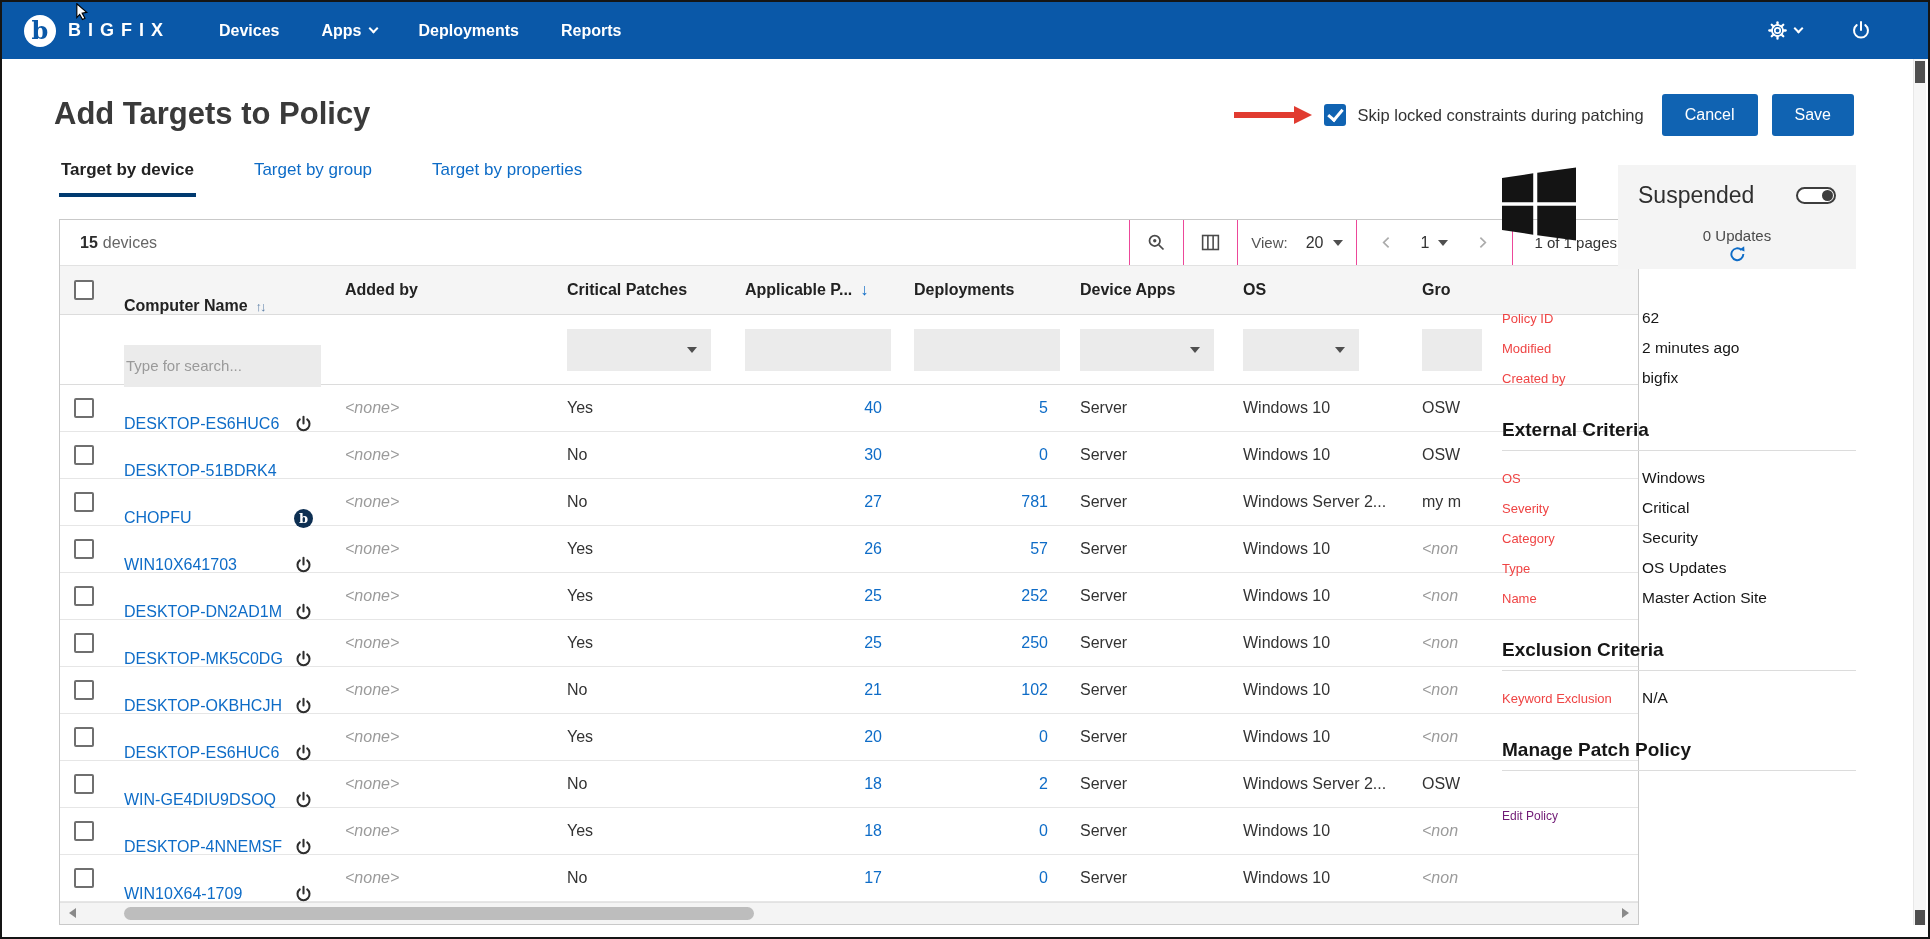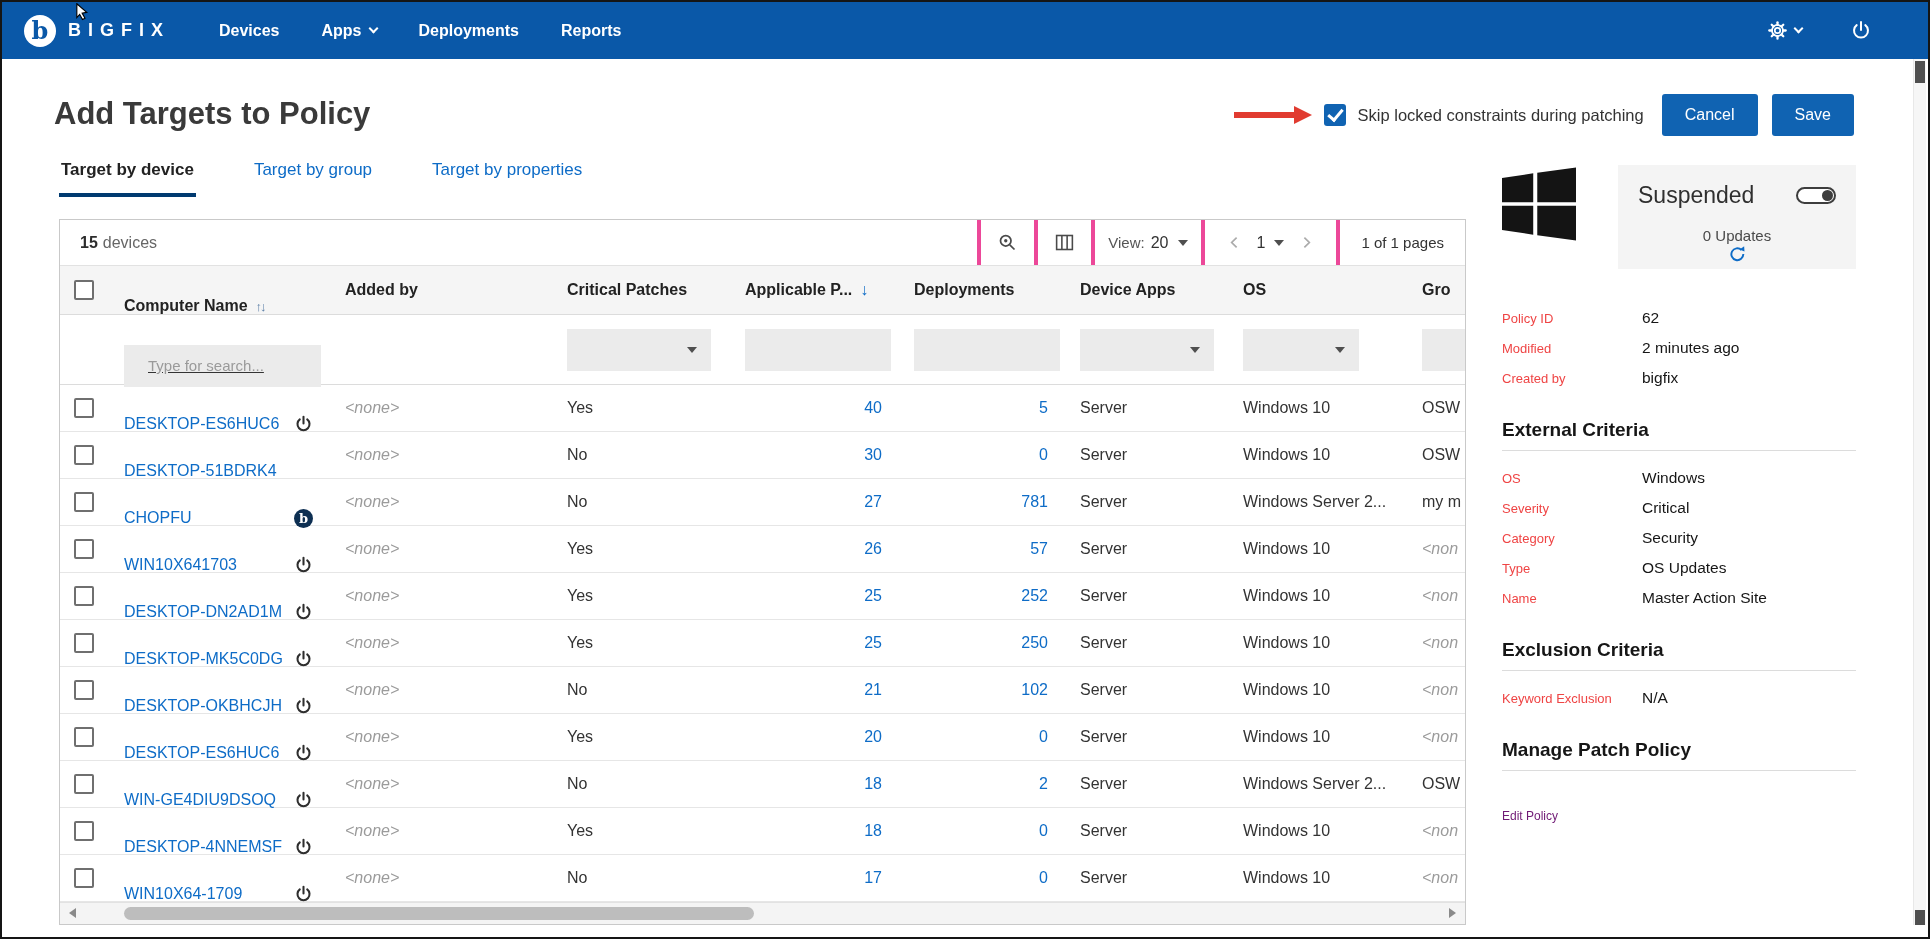--- a/index.html
+++ b/index.html
@@ -26,26 +26,26 @@
   .skip-label { font-size:16.5px; color:#333; margin:0 18px 0 12px; white-space:nowrap; }
   .btn { height:42px; padding:0 23px; background:#1063b2; color:#fff; font-size:16px; border:none; border-radius:3px; cursor:pointer; font-family:inherit; }
   .btn + .btn { margin-left:14px; }
 
   
   .tabs { position:absolute; left:57px; top:158px; display:flex; gap:56px; }
   .tab { font-size:17px; color:#0e6cc7; padding:0 2px 13px; cursor:pointer; }
   .tab.active { color:#222; font-weight:bold; border-bottom:4px solid #003a70; }
 
   
-  .table-card { position:absolute; left:57px; top:217px; width:1407px; height:706px; border:1px solid #c9c9c9; background:#fff; display:flex; flex-direction:column; overflow:hidden; }
+  .table-card { position:absolute; left:57px; top:217px; width:1580px; height:706px; border:1px solid #c9c9c9; background:#fff; display:flex; flex-direction:column; overflow:hidden; }
   .toolbar { height:46px; flex:none; display:flex; align-items:stretch; border-bottom:1px solid #e2e2e2; }
   .count { padding-left:20px; font-size:16px; color:#666; display:flex; align-items:center; gap:5px; }
   .count b { color:#2d2d2d; }
   .toolbar-right { margin-left:auto; display:flex; align-items:stretch; }
-  .tseg { display:flex; align-items:center; border-left:4px solid #ec4899; padding:0 13px; gap:6px; }
+  .tseg { display:flex; align-items:center; border-left:1px solid #ec4899; padding:0 13px; gap:18px; }
   .tool-icon { display:flex; align-items:center; cursor:pointer; padding:0 3px; }
   .view-label { font-size:15px; color:#555; }
   .dd { display:flex; align-items:center; gap:9px; font-size:16px; color:#333; cursor:pointer; }
   .caret { width:0; height:0; border-left:5px solid transparent; border-right:5px solid transparent; border-top:6px solid #4f4f4f; }
   .pg-btn { display:flex; align-items:center; padding:0 8px; cursor:pointer; }
   .pages { font-size:15px; color:#333; padding:0 8px; }
 
   
   .thead { display:flex; height:49px; flex:none; align-items:center; background:#f5f5f5; border-bottom:1px solid #dcdcdc; }
   .th { font-size:16px; font-weight:bold; color:#222; display:flex; align-items:center; gap:8px; }
@@ -62,21 +62,21 @@
   .col-os { width:179px; }
   .col-group { width:120px; }
   .td.col-name { display:flex; align-items:center; justify-content:space-between; gap:6px; }
   .td.col-applicable, .td.col-deploy { text-align:right; }
   .cb { width:20px; height:20px; border:2px solid #6f6f6f; border-radius:2px; background:#fff; cursor:pointer; flex:none; }
   .link { color:#0e6cc7; text-decoration:none; cursor:pointer; }
   .muted { color:#9b9b9b; font-style:italic; }
   .sort-both { font-size:13px; color:#5a7ea6; letter-spacing:-2px; font-weight:normal; }
   .sort-desc { font-size:16px; color:#0e6cc7; font-weight:normal; }
   .b-badge { width:19px; height:19px; border-radius:50%; background:#0d2f52; color:#fff; font-size:13px; font-weight:bold; font-family:"DejaVu Serif",serif; display:flex; align-items:center; justify-content:center; flex:none; }
-  .filter-box { height:42px; background:#ebebeb; border:none; font-family:inherit; font-size:15px; color:#333; padding:0 24px;text-decoration:underline; }
+  .filter-box { height:42px; background:#ebebeb; border:none; font-family:inherit; font-size:15px; color:#333; padding:0 2px; }
   .filter-box::placeholder { color:#9a9a9a; }
   .filter-select { display:flex; align-items:center; justify-content:flex-end; cursor:pointer; padding-right:14px; }
   .col-name .filter-box { width:197px; }
   .col-critical .filter-box { width:144px; }
   .col-applicable .filter-box { width:146px; }
   .col-deploy .filter-box { width:146px; }
   .col-devtype .filter-box { width:134px; }
   .col-os .filter-box { width:116px; }
   .col-group .filter-box { width:60px; }
 

